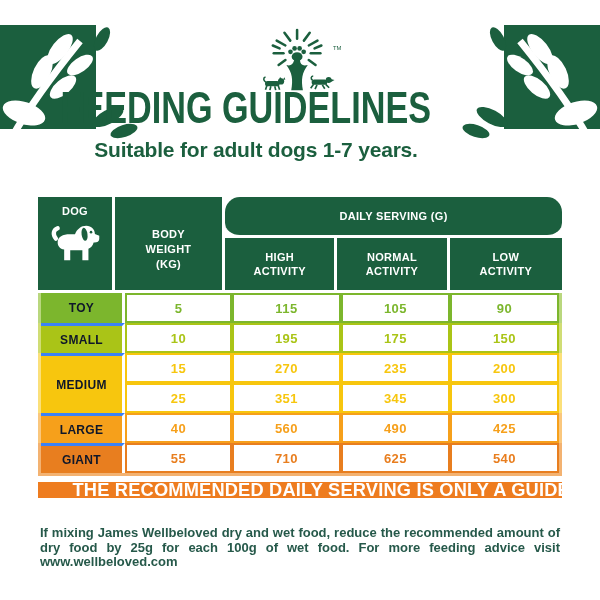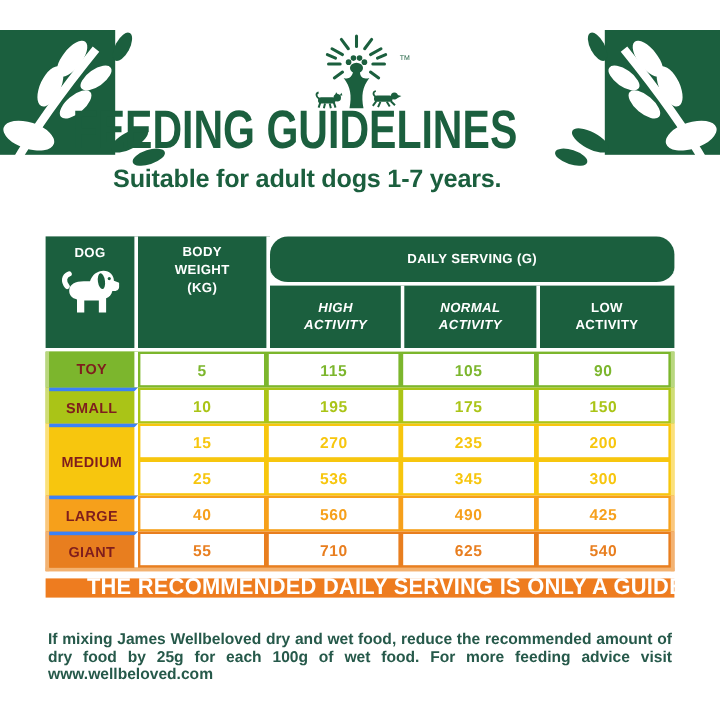--- a/index.html
+++ b/index.html
@@ -47,36 +47,36 @@
     display: grid;
     grid-template-columns: 77px 110px 1fr 1fr 1fr;
     grid-template-rows: 41px 52px;
   }
   .hcell {
     background: var(--green);
     color: #fff; font-weight: 700; font-size: 11px; letter-spacing: 0.3px;
     display: flex; align-items: center; justify-content: center; text-align: center;
   }
   .h-dog     { grid-row: 1 / 3; grid-column: 1; border-right: 3px solid #fff; flex-direction: column; justify-content: flex-start; padding-top: 8px; }
-  .h-weight  { grid-row: 1 / 3; grid-column: 2; border-right: 3px solid #fff; align-items: flex-start; padding-top: 6px; }
+  .h-weight  { grid-row: 1 / 3; grid-column: 2; border-right: 3px solid #fff; align-items: flex-start; padding-top: 30px; }
   .h-weight .wrap { max-width: 68px; line-height: 1.35; margin: 0 auto; }
   .h-serving { grid-row: 1; grid-column: 3 / 6; border-bottom: 3px solid #fff; border-radius: 15px; }
   .h-act     { grid-row: 2; }
   .h-act .wrap { max-width: 62px; line-height: 1.3; }
-  .h-act.b   { border-right: 3px solid #fff; font-style: italic; }
+  .h-act.b   { border-right: 3px solid #fff; }
   .dog-icon  { width: 52px; height: 44px; margin-top: 4px; }
 
   .tbody { margin-top: 3px; }
   .group { display: flex; background: var(--c); border-left: 3px solid var(--cl); border-right: 3px solid var(--cl); }
   .group.last { border-bottom: 3px solid var(--cl); }
   .glabel {
-    width: 74px; flex: none;
+    width: 84px; flex: none;
     background: var(--c);
     border-right: 3px solid #fff;
-    color: #7f1d1d; font-weight: 700; font-size: 12px; letter-spacing: 0.3px;
+    color: #0f172a; font-weight: 700; font-size: 12px; letter-spacing: 0.3px;
     display: flex; align-items: center; justify-content: center;
   }
   .group + .group .glabel { border-top: 3px solid #3b82f6; text-align: right; }
   .gdata { flex: 1; display: flex; flex-direction: column; }
   .drow  { display: flex; height: 30px; }
   .dcell {
     background: #fff; margin: 2px; flex: 1;
     display: flex; align-items: center; justify-content: center;
     font-weight: 700; font-size: 13px; letter-spacing: 0.5px;
     color: var(--c);
@@ -235,21 +235,21 @@
         <div class="glabel">MEDIUM</div>
         <div class="gdata">
           <div class="drow">
             <div class="dcell wcell">15</div>
             <div class="dcell">270</div>
             <div class="dcell">235</div>
             <div class="dcell">200</div>
           </div>
           <div class="drow">
             <div class="dcell wcell">25</div>
-            <div class="dcell">536</div>
+            <div class="dcell">351</div>
             <div class="dcell">345</div>
             <div class="dcell">300</div>
           </div>
         </div>
       </div>
       <div class="group" style="--c: #f6a01b; --cl: #fac77d;">
         <div class="glabel">LARGE</div>
         <div class="gdata">
           <div class="drow">
             <div class="dcell wcell">40</div>

